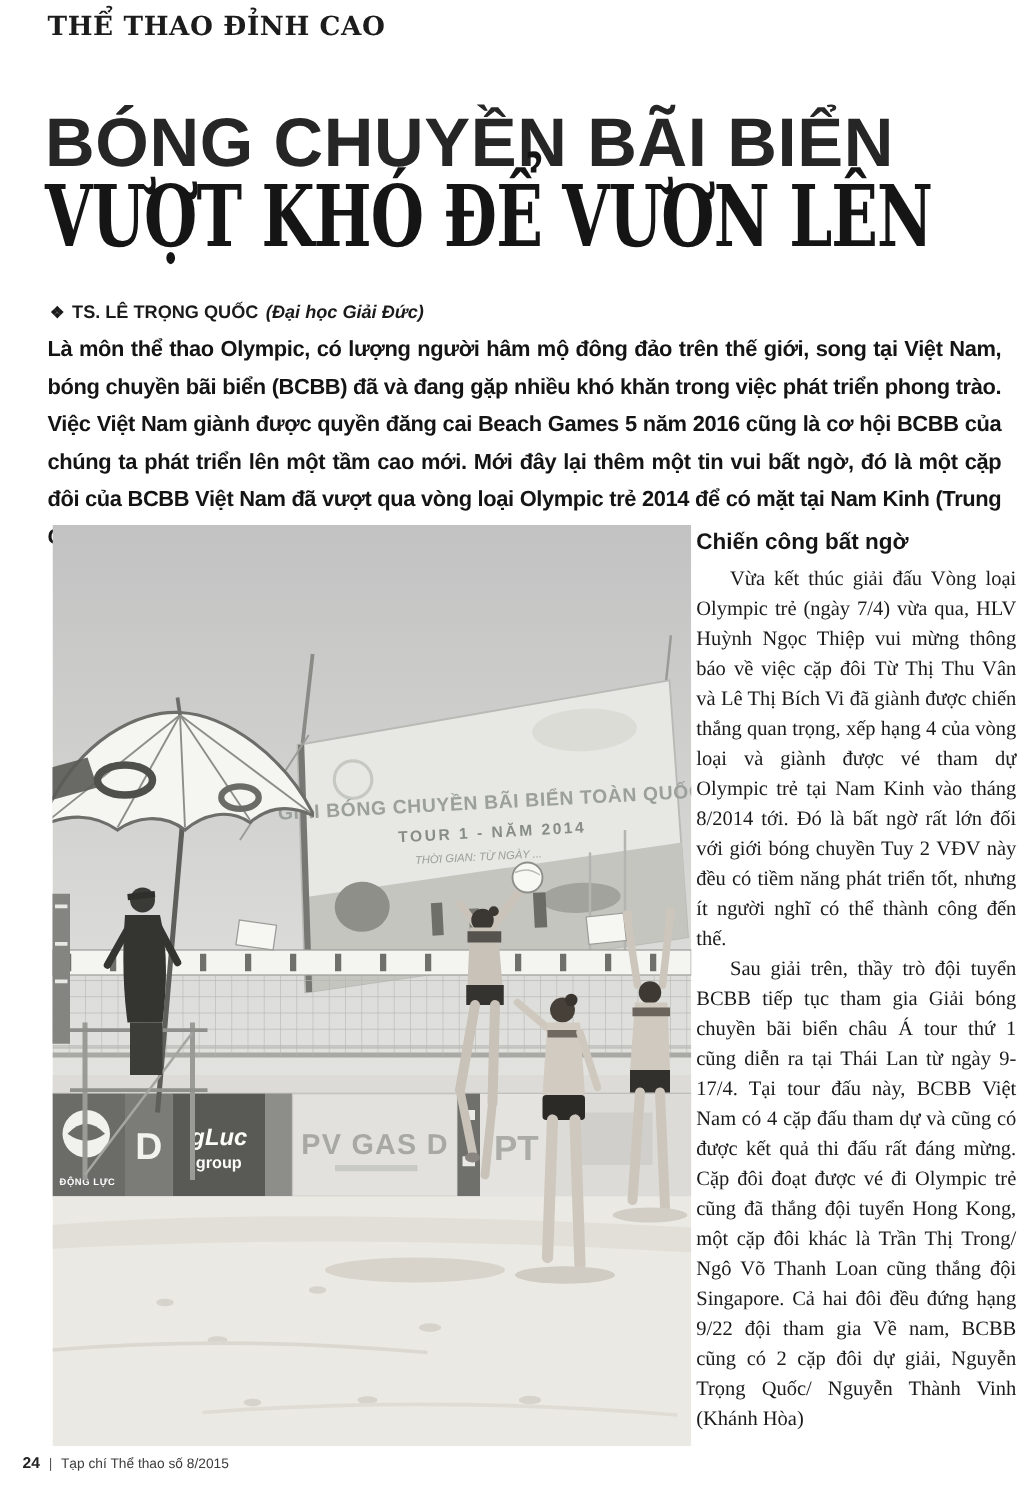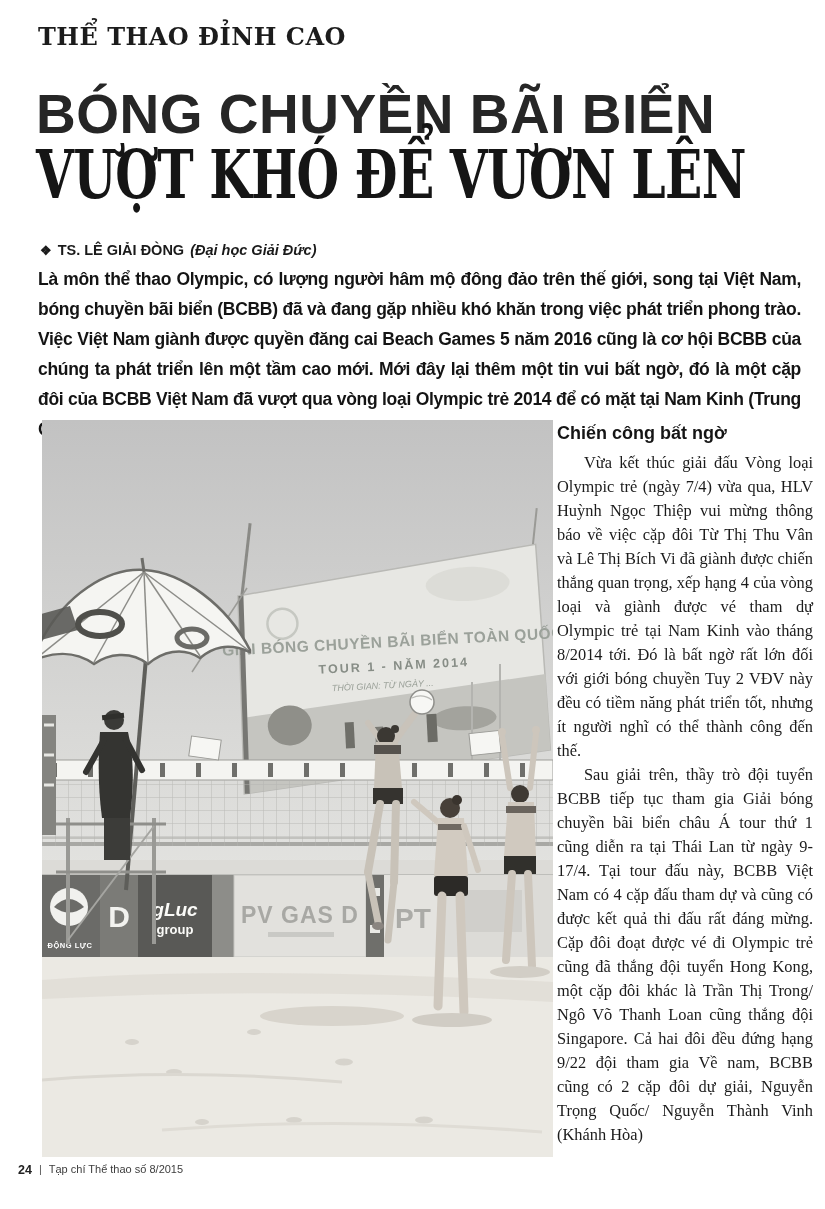--- a/index.html
+++ b/index.html
@@ -1,22 +1,22 @@
 <!DOCTYPE html>
 <html lang="vi"><head>
 <meta charset="utf-8">
 <style>
   html,body{margin:0;padding:0;}
   body{
     width:825px;height:1209px;background:#ffffff;position:relative;overflow:hidden;
     font-family:"Liberation Sans",sans-serif;color:#111;
   }
   .kicker{
-    position:absolute;left:38px;top:22px;
-    font-family:"DejaVu Serif",serif;font-weight:bold;font-size:24px;
+    position:absolute;left:38px;top:8px;
+    font-family:"DejaVu Serif",serif;font-weight:bold;font-size:21px;
     letter-spacing:.5px;color:#1c1c1c;
   }
   .category{
     position:absolute;left:36px;top:82px;
     font-size:55px;font-weight:700;color:#262626;letter-spacing:.5px;white-space:nowrap;
   }
   .headline{
     position:absolute;left:36px;top:138px;
     font-family:"DejaVu Serif",serif;font-weight:bold;font-size:68px;line-height:1.08;
     transform:scaleX(.72);transform-origin:left top;white-space:nowrap;
@@ -44,35 +44,35 @@
   .column h2{
     font-size:18px;font-weight:bold;margin:0 0 7px 0;color:#151515;
     font-family:"Liberation Sans",sans-serif;
   }
   .column p{
     font-family:Liberation Serif, serif;font-size:16.4px;line-height:24px;
     text-align:justify;text-indent:27px;margin:0;color:#1b1b1b;
   }
   .footer{
     position:absolute;left:18px;top:1163px;font-size:11px;color:#3d3d3d;
-    display:flex;align-items:flex-start;gap:7px;
+    display:flex;align-items:flex-end;gap:7px;
   }
   .footer .num{font-weight:bold;font-size:12.5px;color:#222;}
   .footer .sep{color:#555;}
 </style>
 </head>
 <body>
 
 <div class="kicker">THỂ THAO ĐỈNH CAO</div>
 <div class="category">BÓNG CHUYỀN BÃI BIỂN</div>
 <div class="headline">VƯỢT KHÓ ĐỂ VƯƠN LÊN</div>
 
 <div class="byline">
   <span class="marker">❖</span>
-  <span class="author">TS. LÊ GIẢI ĐÒNG</span>
+  <span class="author">TS. LÊ TRỌNG QUỐC</span>
   <span class="aff">(Đại học Giải Đức)</span>
 </div>
 
 <div class="lead">Là môn thể thao Olympic, có lượng người hâm mộ đông đảo trên thế giới, song tại Việt Nam, bóng chuyền bãi biển (BCBB) đã và đang gặp nhiều khó khăn trong việc phát triển phong trào. Việc Việt Nam giành được quyền đăng cai Beach Games 5 năm 2016 cũng là cơ hội BCBB của chúng ta phát triển lên một tầm cao mới. Mới đây lại thêm một tin vui bất ngờ, đó là một cặp đôi của BCBB Việt Nam đã vượt qua vòng loại Olympic trẻ 2014 để có mặt tại Nam Kinh (Trung Quốc) vào những ngày hè tới.</div>
 
 <div class="photo">
   <svg width="511" height="737" viewBox="0 0 511 737">
     <defs>
       <linearGradient id="skyGrad" x1="0" y1="0" x2="0" y2="1">
         <stop offset="0" stop-color="#c2c2c2"></stop>

